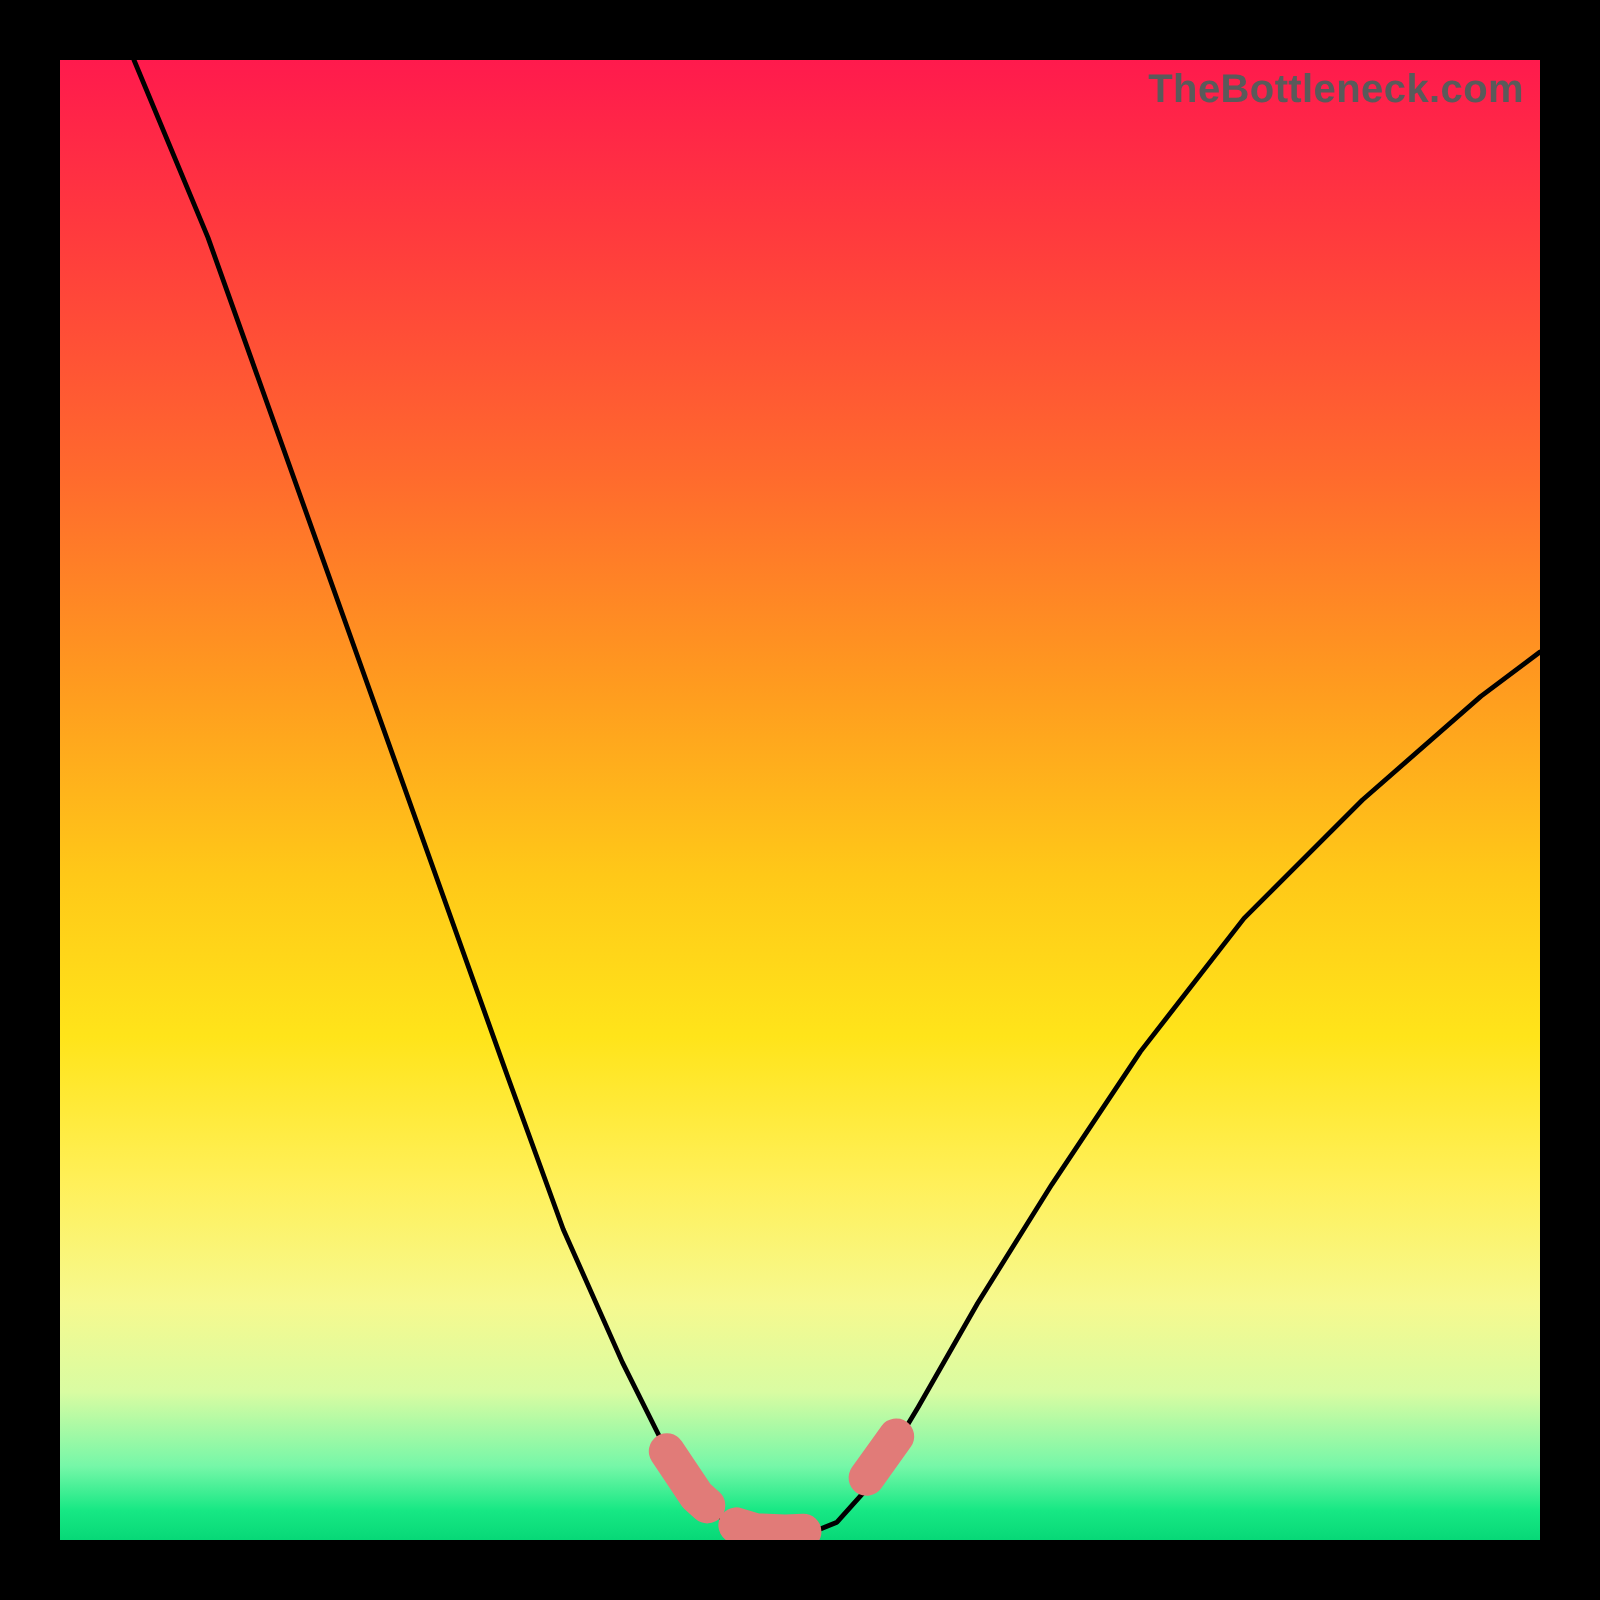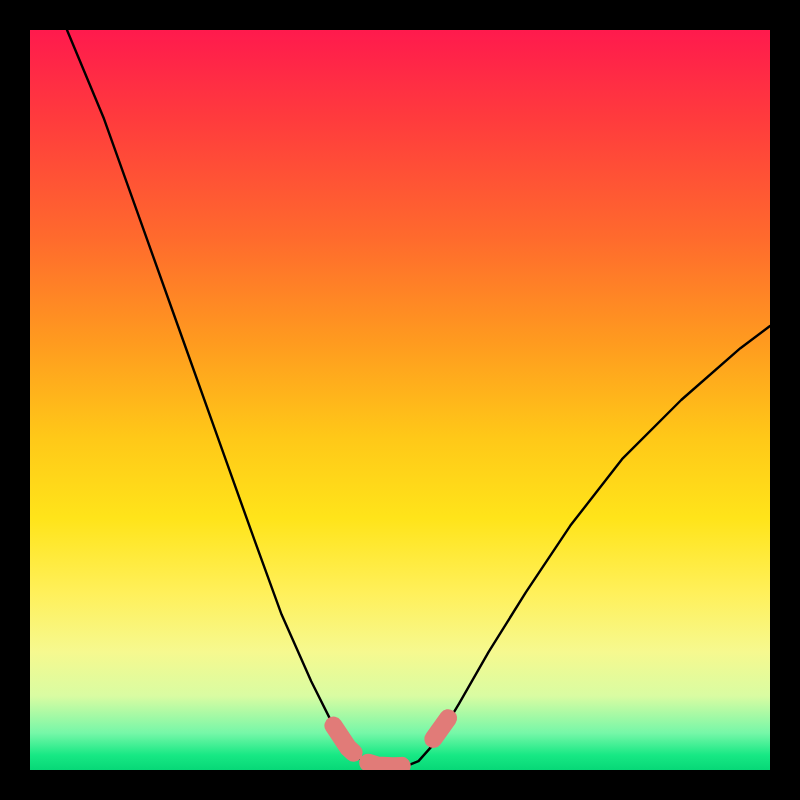--- a/index.html
+++ b/index.html
@@ -45,14 +45,15 @@
   <div class="plot">
     <svg width="740" height="740" viewBox="0 0 740 740">
       <g id="curve-layer">
           <path d="M37.0 0.0 L74.0 88.8 L111.0 192.4 L148.0 296.0 L185.0 399.6 L222.0 503.2 L251.6 584.6 L281.2 651.2 L303.4 695.6 L318.2 717.8 L333.0 731.1 L347.8 735.6 L362.6 736.3 L377.4 735.6 L388.5 731.1 L407.0 710.4 L429.2 673.4 L458.8 621.6 L495.8 562.4 L540.2 495.8 L592.0 429.2 L651.2 370.0 L710.4 318.2 L740.0 296.0" fill="none" stroke="#000000" stroke-width="2.4" stroke-linecap="round" stroke-linejoin="round"></path>
         </g>
       <g id="highlight-layer">
           <path d="M303.4 695.6 L318.2 717.8 L333.0 731.1 L347.8 735.6 L362.6 736.3 L377.4 735.6 L388.5 731.1" fill="none" stroke="#e17b78" stroke-width="18" stroke-linecap="round" stroke-linejoin="round" stroke-dasharray="34 18"></path>
           <path d="M 403.3 708.9 L 418.1 688.2" fill="none" stroke="#e17b78" stroke-width="18" stroke-linecap="round"></path>
         </g>
     </svg>
+    <div class="watermark">TheBottleneck.com</div>
   </div>
 </div>
 
 </body></html>

